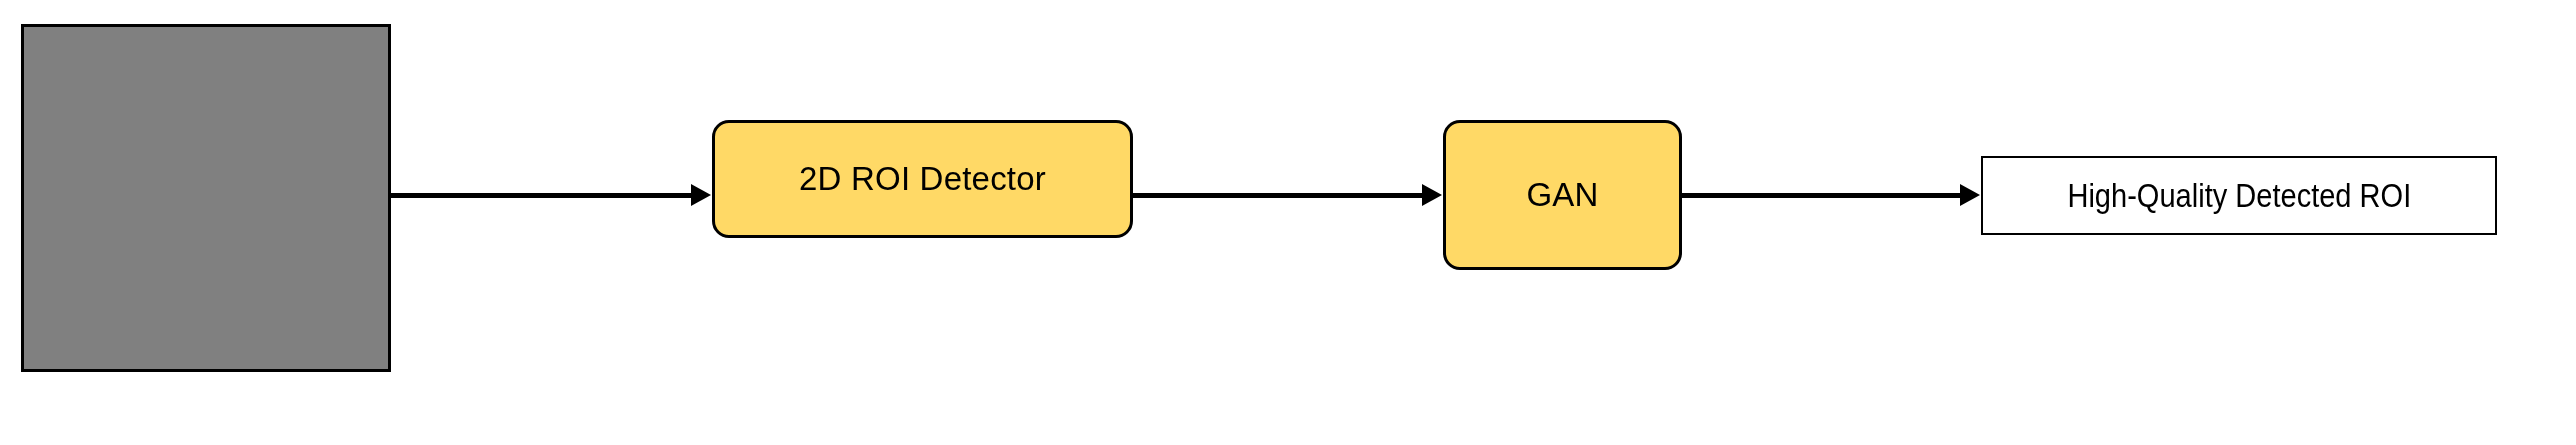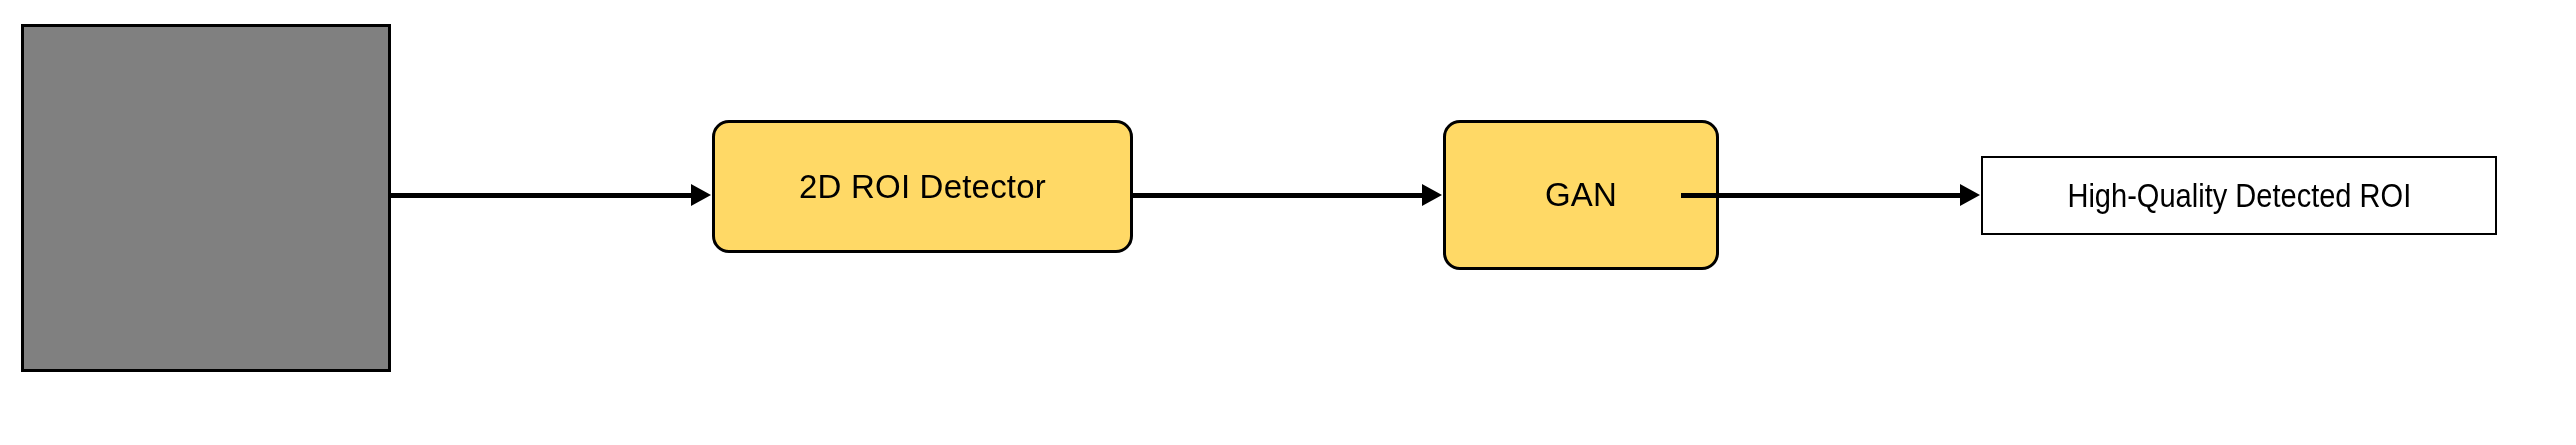--- a/index.html
+++ b/index.html
@@ -57,26 +57,26 @@
   .proc-box .proc-label {
     font-size: 33px;
     line-height: 38px;
     white-space: nowrap;
     letter-spacing: 0.2px;
   }
   #proc-detector {
     left: 712px;
     top: 120px;
     width: 421px;
-    height: 133px;
+    height: 118px;
   }
   #proc-gan {
     left: 1443px;
     top: 120px;
-    width: 276px;
+    width: 239px;
     height: 150px;
   }
 
   
   .output-box {
     position: absolute;
     left: 1981px;
     top: 156px;
     width: 516px;
     height: 79px;

